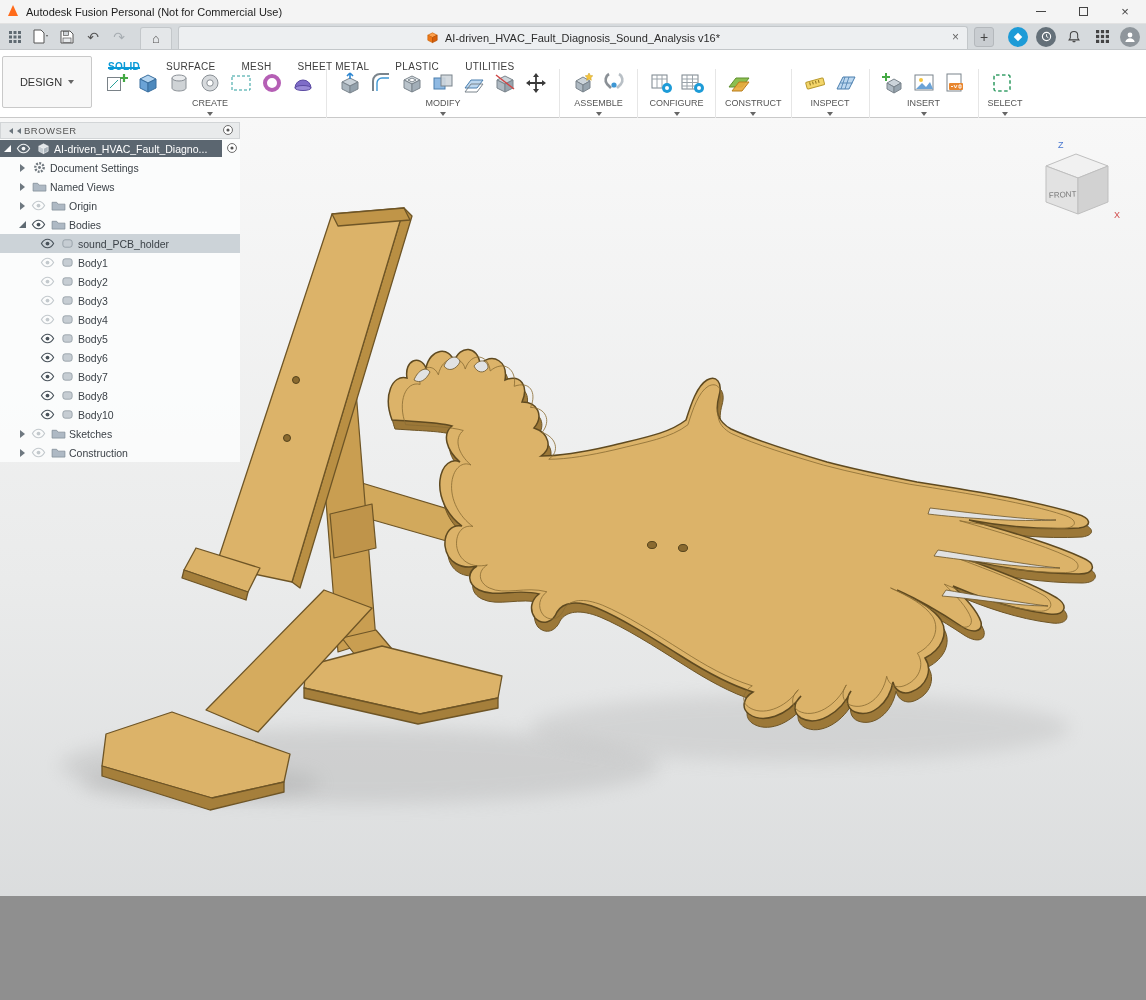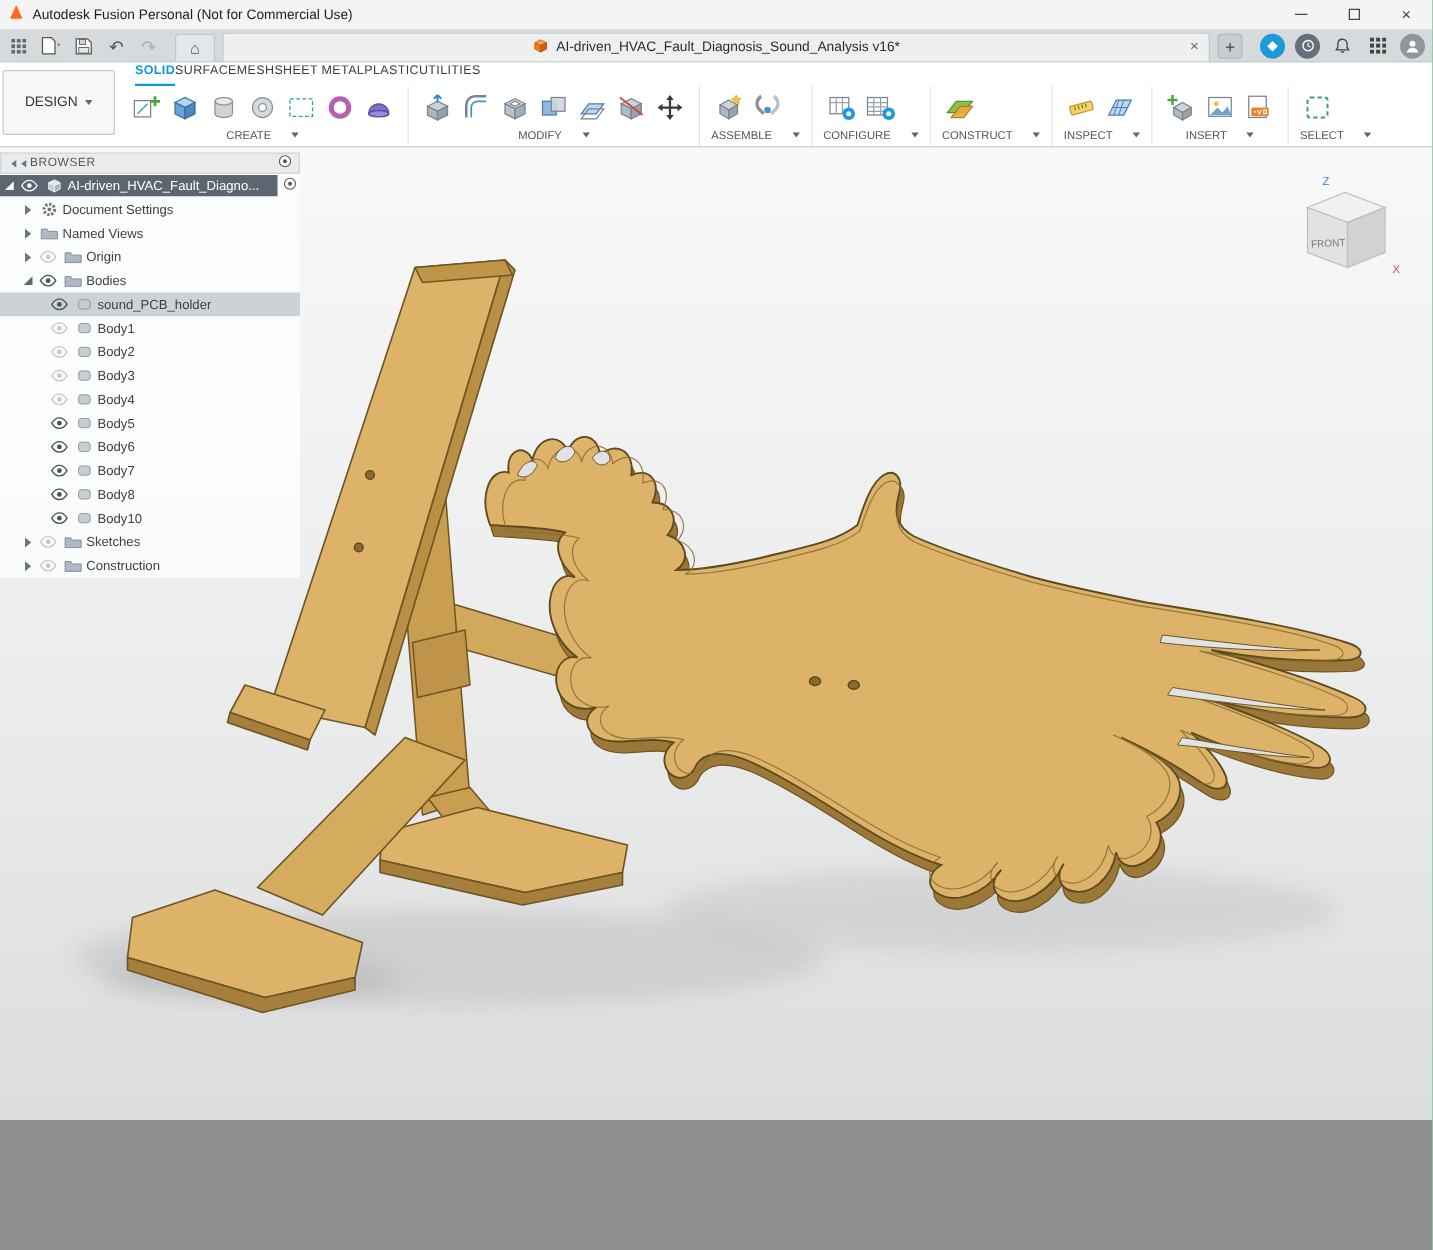--- a/index.html
+++ b/index.html
@@ -23,29 +23,29 @@
   .doc-tab-title { font-size:11px; color:#2c2c2c; }
   .doc-close { position:absolute; right:8px; top:3px; color:#666; font-size:12px; }
   .newtab-btn { width:20px; height:20px; background:#c9cdd1; border:1px solid #b4b8bc; border-radius:3px; display:flex; align-items:center; justify-content:center; font-size:14px; color:#444; }
   .right-icons { display:flex; gap:8px; align-items:center; margin-left:10px; }
   .circle-icon { width:20px; height:20px; border-radius:50%; display:flex; align-items:center; justify-content:center; }
 
   
   .ribbon { position:absolute; top:50px; left:0; right:0; height:68px; background:#fff; border-bottom:1px solid #c9c9c9; display:flex; }
   .design-btn { margin:6px 2px; width:90px; height:52px; border:1px solid #c9c9c9; border-radius:2px; background:#f7f7f7; display:flex; align-items:center; justify-content:center; gap:6px; font-size:11px; color:#333; }
   .ribbon-main { flex:1; display:flex; flex-direction:column; min-width:0; }
-  .rtabs { display:flex; padding:1px 0 0 14px; height:19px; font-size:10px; color:#3d3d3d; letter-spacing:.3px; }
+  .rtabs { display:flex; gap:26px; padding:11px 0 0 14px; height:19px; font-size:10px; color:#3d3d3d; letter-spacing:.3px; }
   .rtab { padding-bottom:2px; }
   .rtab.active { color:#0a9ad7; font-weight:bold; box-shadow: inset 0 -2px #0a9ad7; }
   .rgroups { display:flex; flex:1; align-items:stretch; }
   .rgroup { display:flex; flex-direction:column; padding:0 9px; border-right:1px solid #e6e6e6; justify-content:space-between; }
   .rgroup:last-child { border-right:none; }
   .ricons { display:flex; gap:3px; align-items:center; flex:1; }
   .ricon { width:28px; height:28px; display:flex; align-items:center; justify-content:center; border-radius:2px; }
-  .glabel { display:flex; align-items:center; justify-content:center; gap:16px; font-size:9px; color:#555; padding:1px 0 4px; }
+  .glabel { display:flex; align-items:center; justify-content:center; gap:4px; font-size:9px; color:#555; padding:1px 0 4px;flex-direction:column; }
   .caret-down { width:0; height:0; border-left:3px solid transparent; border-right:3px solid transparent; border-top:4px solid #666; }
 
   
   .viewport { position:absolute; top:118px; left:0; right:0; height:840px; background:linear-gradient(#f8f8f8 0%, #eaebeb 55%, #d8dadb 100%); overflow:hidden; }
   .model-svg { position:absolute; top:0; left:0; }
   .viewcube { position:absolute; top:18px; right:14px; width:110px; height:92px; }
 
   
   .browser { position:absolute; top:4px; left:0; width:240px; background:rgba(252,253,253,0.88); }
   .bheader { height:17px; background:#e9ebec; border:1px solid #d2d5d7; display:flex; align-items:center; padding:0 5px; color:#555; font-size:9.5px; letter-spacing:.5px; gap:2px; }

